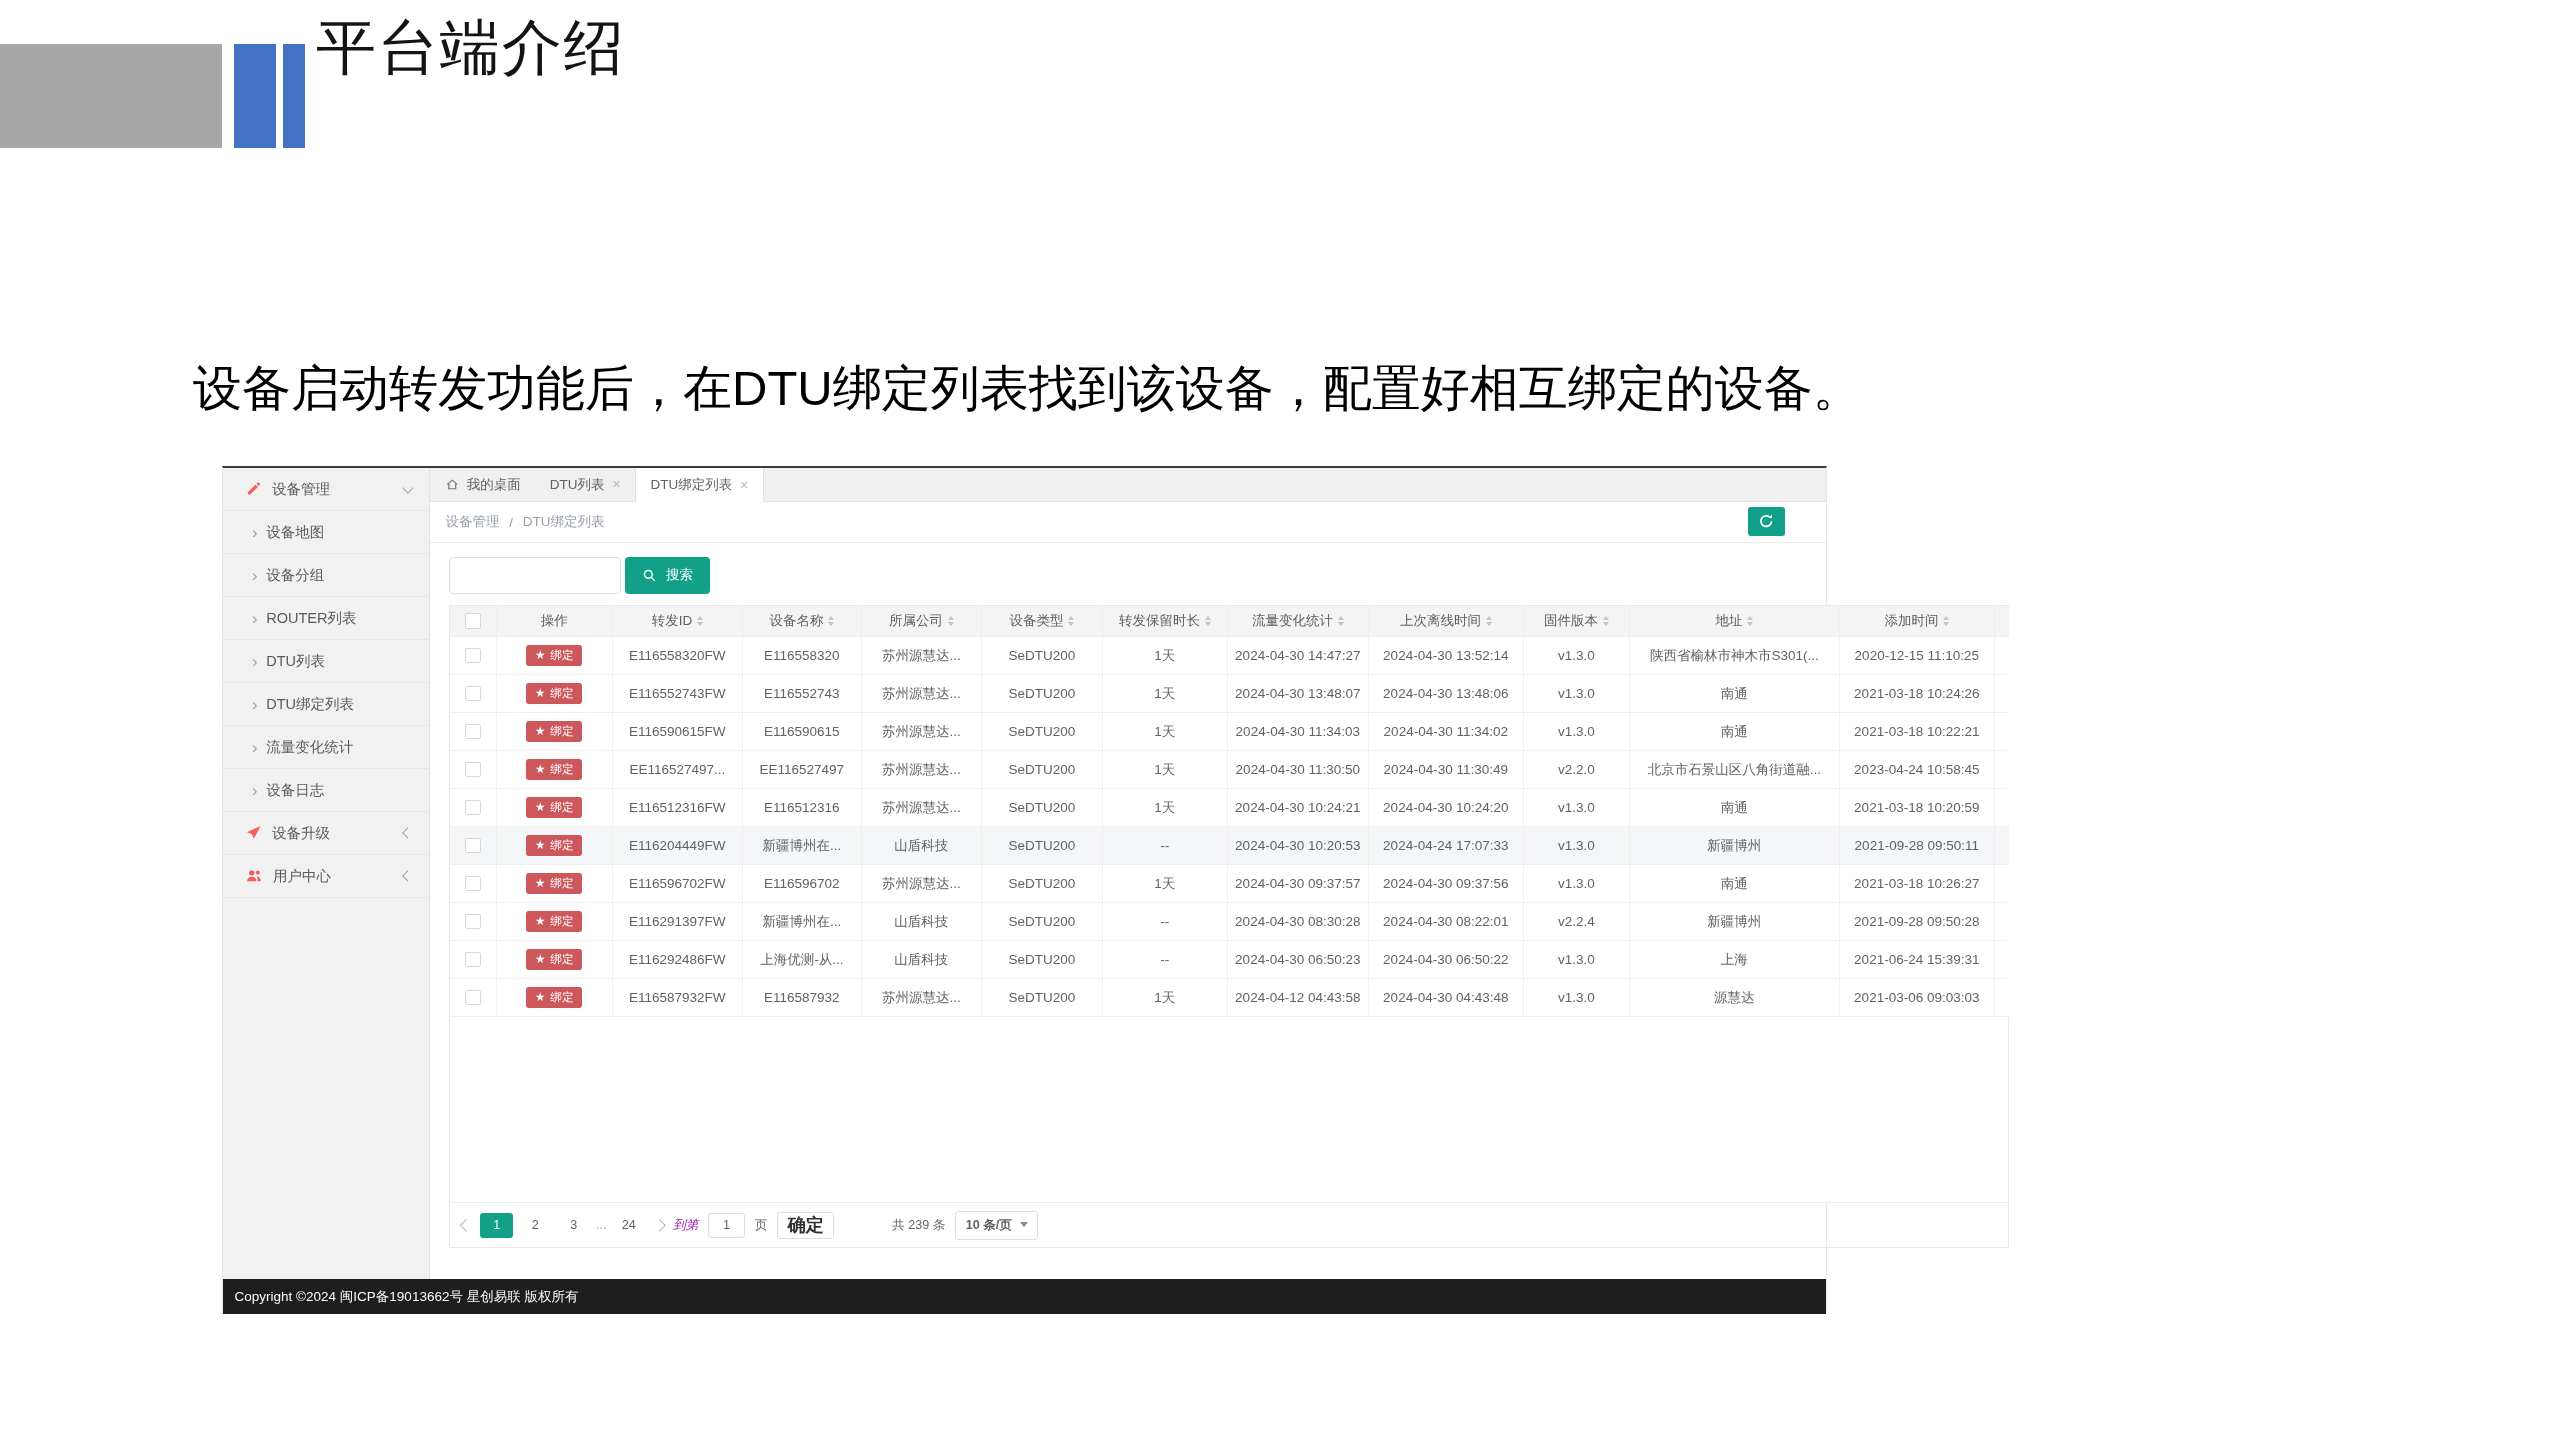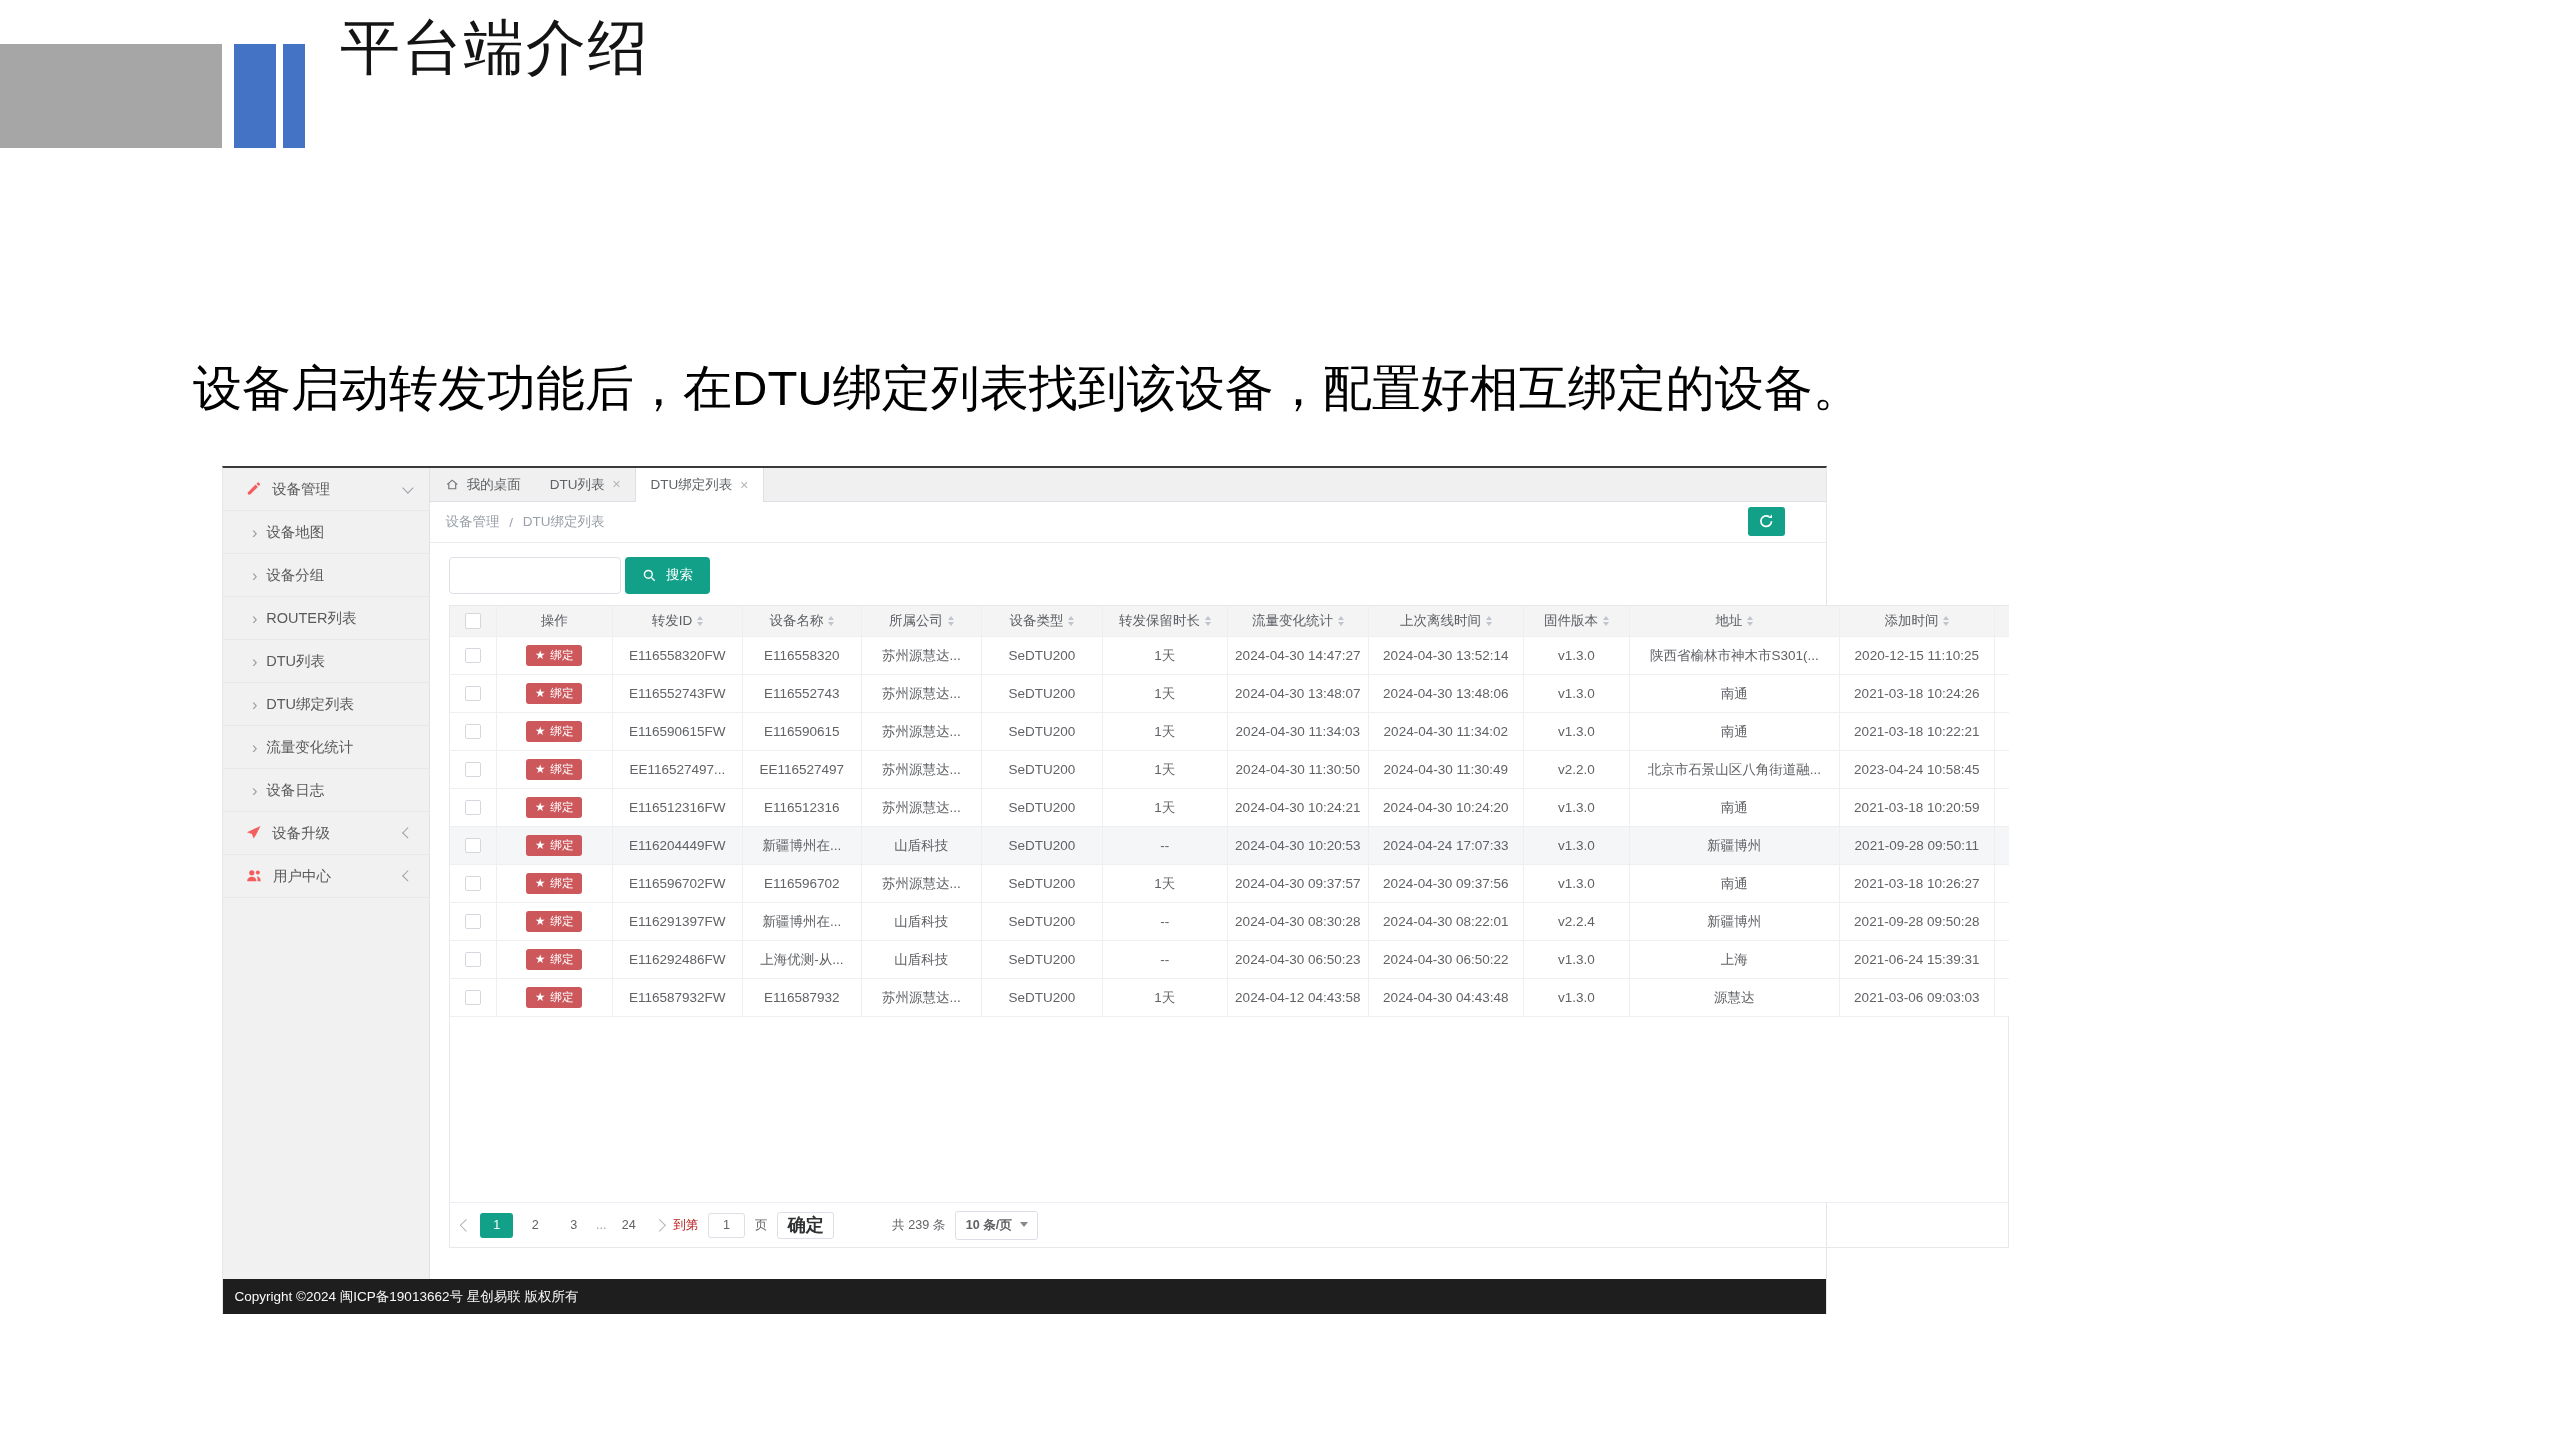--- a/index.html
+++ b/index.html
@@ -3,21 +3,21 @@
 <meta charset="utf-8">
 <style>
   html,body{margin:0;padding:0;background:#fff;}
   body{width:2576px;height:1449px;font-family:"Liberation Sans",sans-serif;-webkit-font-smoothing:antialiased;}
   .canvas{position:relative;width:2576px;height:1449px;background:#fff;overflow:hidden;}
 
   
   .deco-gray{position:absolute;left:0;top:44px;width:222px;height:104px;background:#a6a6a6;}
   .deco-b1{position:absolute;left:234px;top:44px;width:42px;height:104px;background:#4472c4;}
   .deco-b2{position:absolute;left:283px;top:44px;width:22px;height:104px;background:#4472c4;}
-  .slide-title{position:absolute;left:340px;top:7.7px;font-size:60px;color:#141414;font-weight:500;letter-spacing:1.9px;}
+  .slide-title{position:absolute;left:316px;top:7.7px;font-size:60px;color:#141414;font-weight:500;letter-spacing:1.9px;}
   .slide-desc{position:absolute;left:193px;top:356px;font-size:49px;color:#000;white-space:nowrap;}
 
   
   .app{position:absolute;left:222px;top:466px;width:1605px;height:848px;box-sizing:border-box;
        border-top:2.9px solid #3a3a3a;border-left:1px solid #e6e6e6;border-right:1px solid #e6e6e6;
        display:flex;flex-direction:column;background:#fff;}
   .app-body{display:flex;flex:1;min-height:0;}
 
   
   .sidebar{width:206px;background:#f1f1f1;border-right:1px solid #e2e2e2;flex-shrink:0;}
@@ -72,21 +72,21 @@
   
   .pager{border-top:1px solid #ebeef5;height:44px;display:flex;align-items:center;gap:9.7px;
          padding:0 11.6px;font-size:12.6px;color:#606266;flex-shrink:0;}
   .pg-arrow{width:7.7px;height:7.7px;border-right:1.4px solid #b0b3b9;border-bottom:1.4px solid #b0b3b9;cursor:pointer;}
   .pg-arrow.prev{transform:rotate(135deg);}
   .pg-arrow.next{transform:rotate(-45deg);}
   .page-num{min-width:25px;height:25px;border-radius:2.9px;display:flex;align-items:center;justify-content:center;
             padding:0 3.9px;cursor:pointer;}
   .page-num.active{background:#12a188;color:#fff;}
   .page-dots{color:#9aa0a6;}
-  .goto-label{color:#b91c1c;}
+  .goto-label{color:#a21caf;font-style:italic;}
   .goto-input{width:37px;height:25px;border:1px solid #dcdfe6;border-radius:2.9px;text-align:center;
               font-size:12.6px;color:#606266;outline:none;box-sizing:border-box;}
   .confirm-btn{height:27px;padding:0 9.7px;border:1px solid #dcdfe6;background:#fff;border-radius:2.9px;
                font-size:18px;color:#303133;font-weight:700;cursor:pointer;}
   .total{color:#606266;margin-left:48px;}
   .size-select{height:27px;border:1px solid #dcdfe6;border-radius:2.9px;padding:0 25px 0 9.7px;position:relative;
                display:flex;align-items:center;background:#fff;cursor:pointer;font-weight:bold;}
   .size-select::after{content:"";position:absolute;right:8.7px;top:10.6px;width:0;height:0;
                       border-left:4.8px solid transparent;border-right:4.8px solid transparent;border-top:5.8px solid #86898f;}
 

